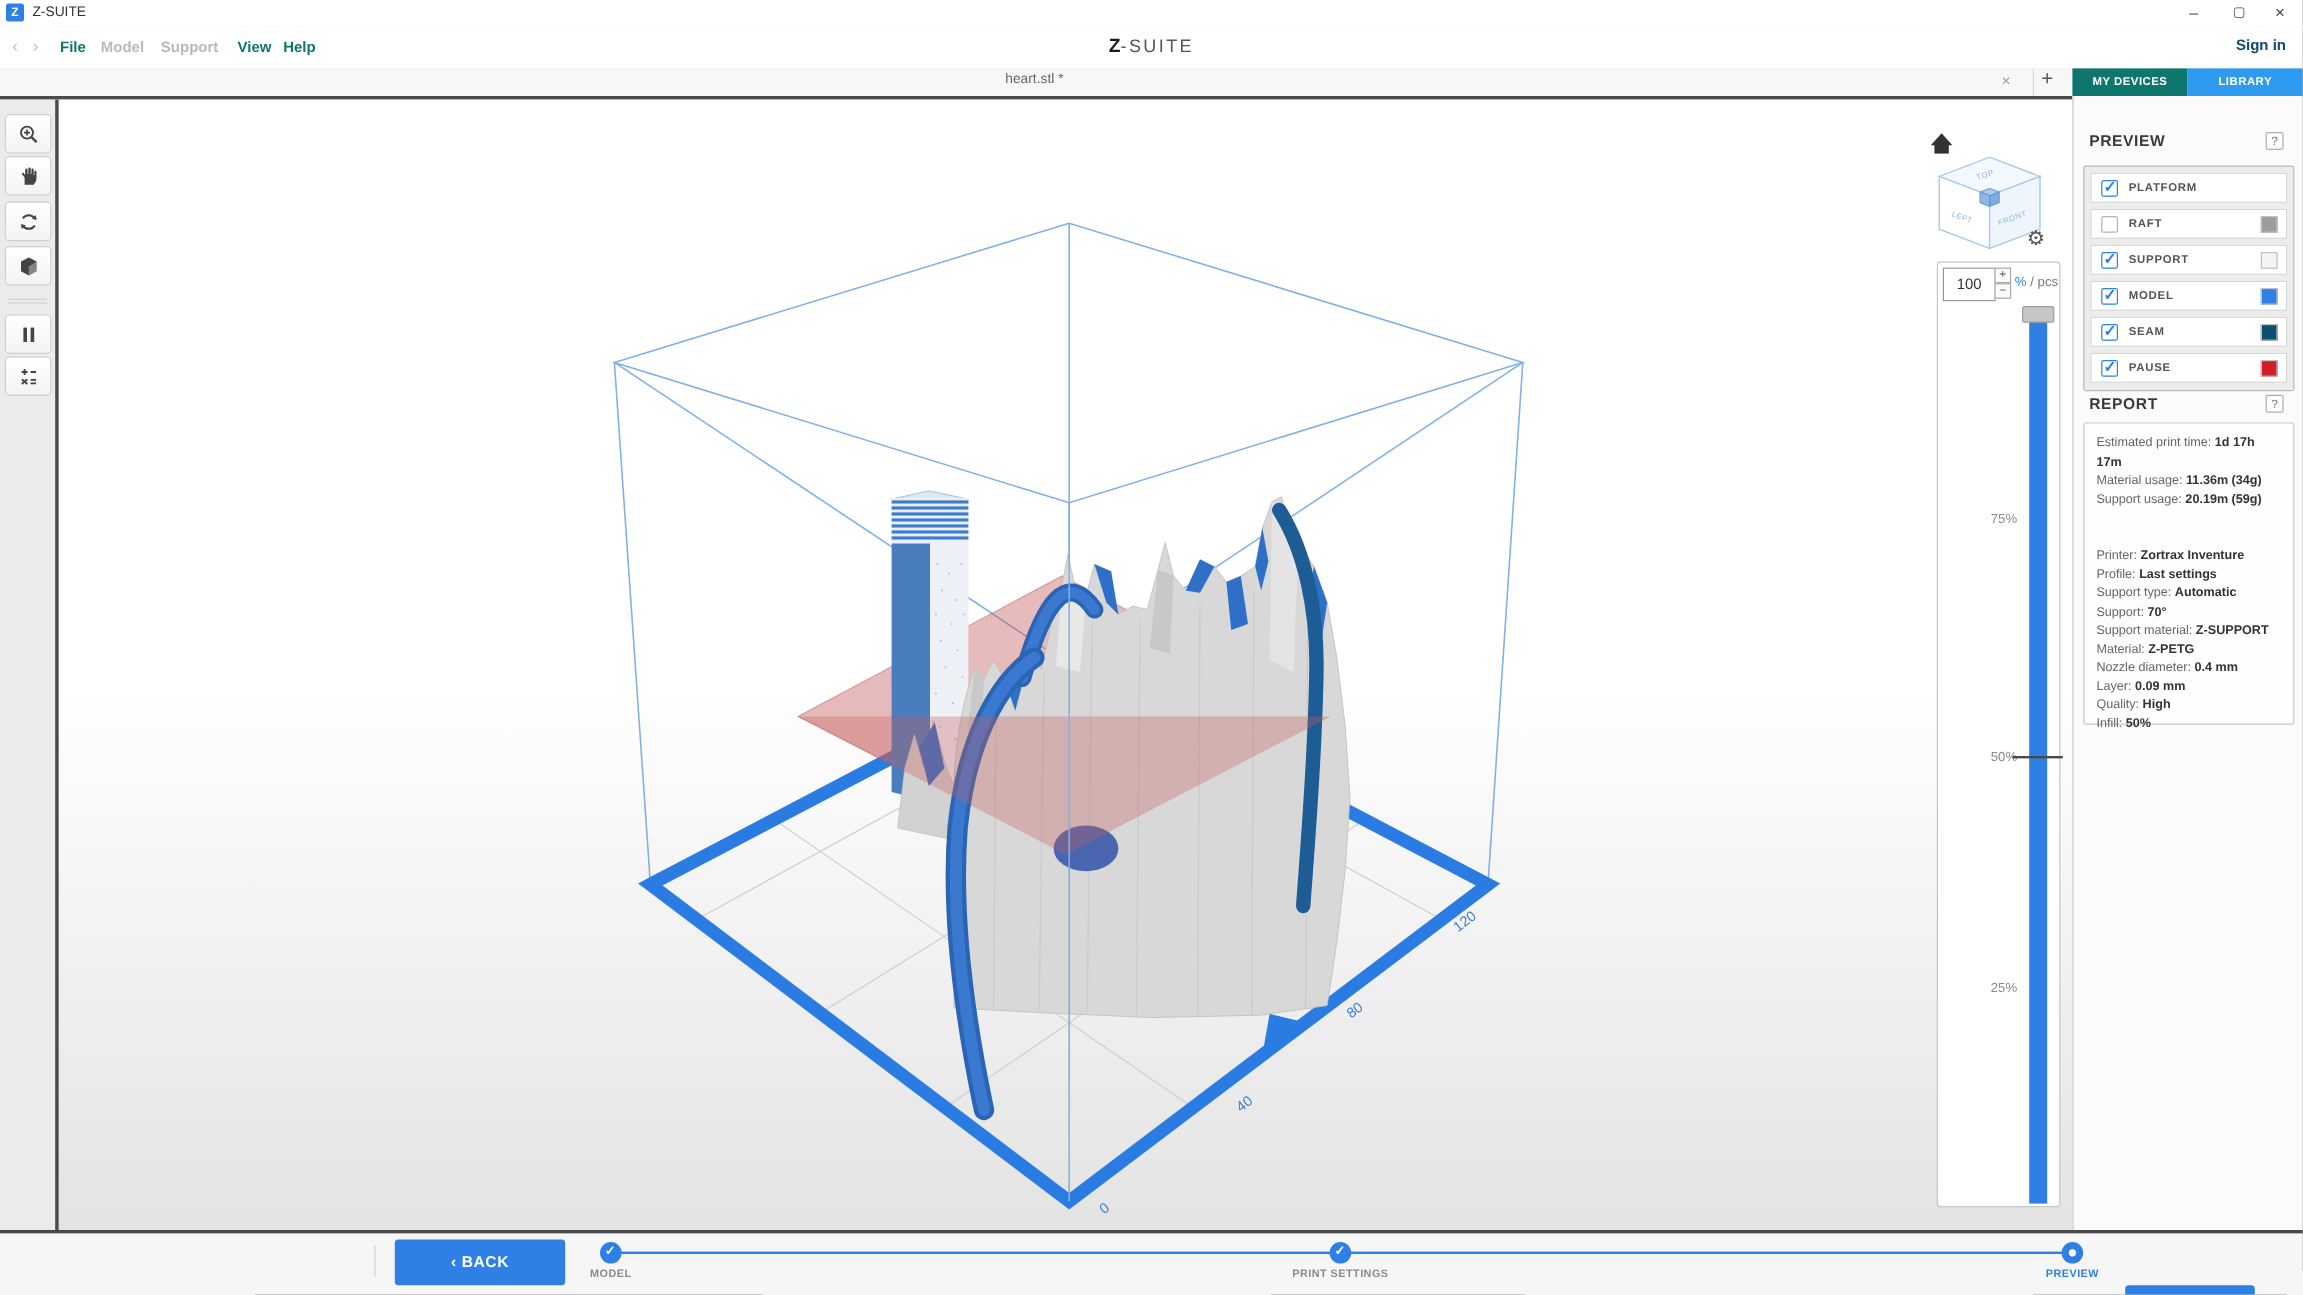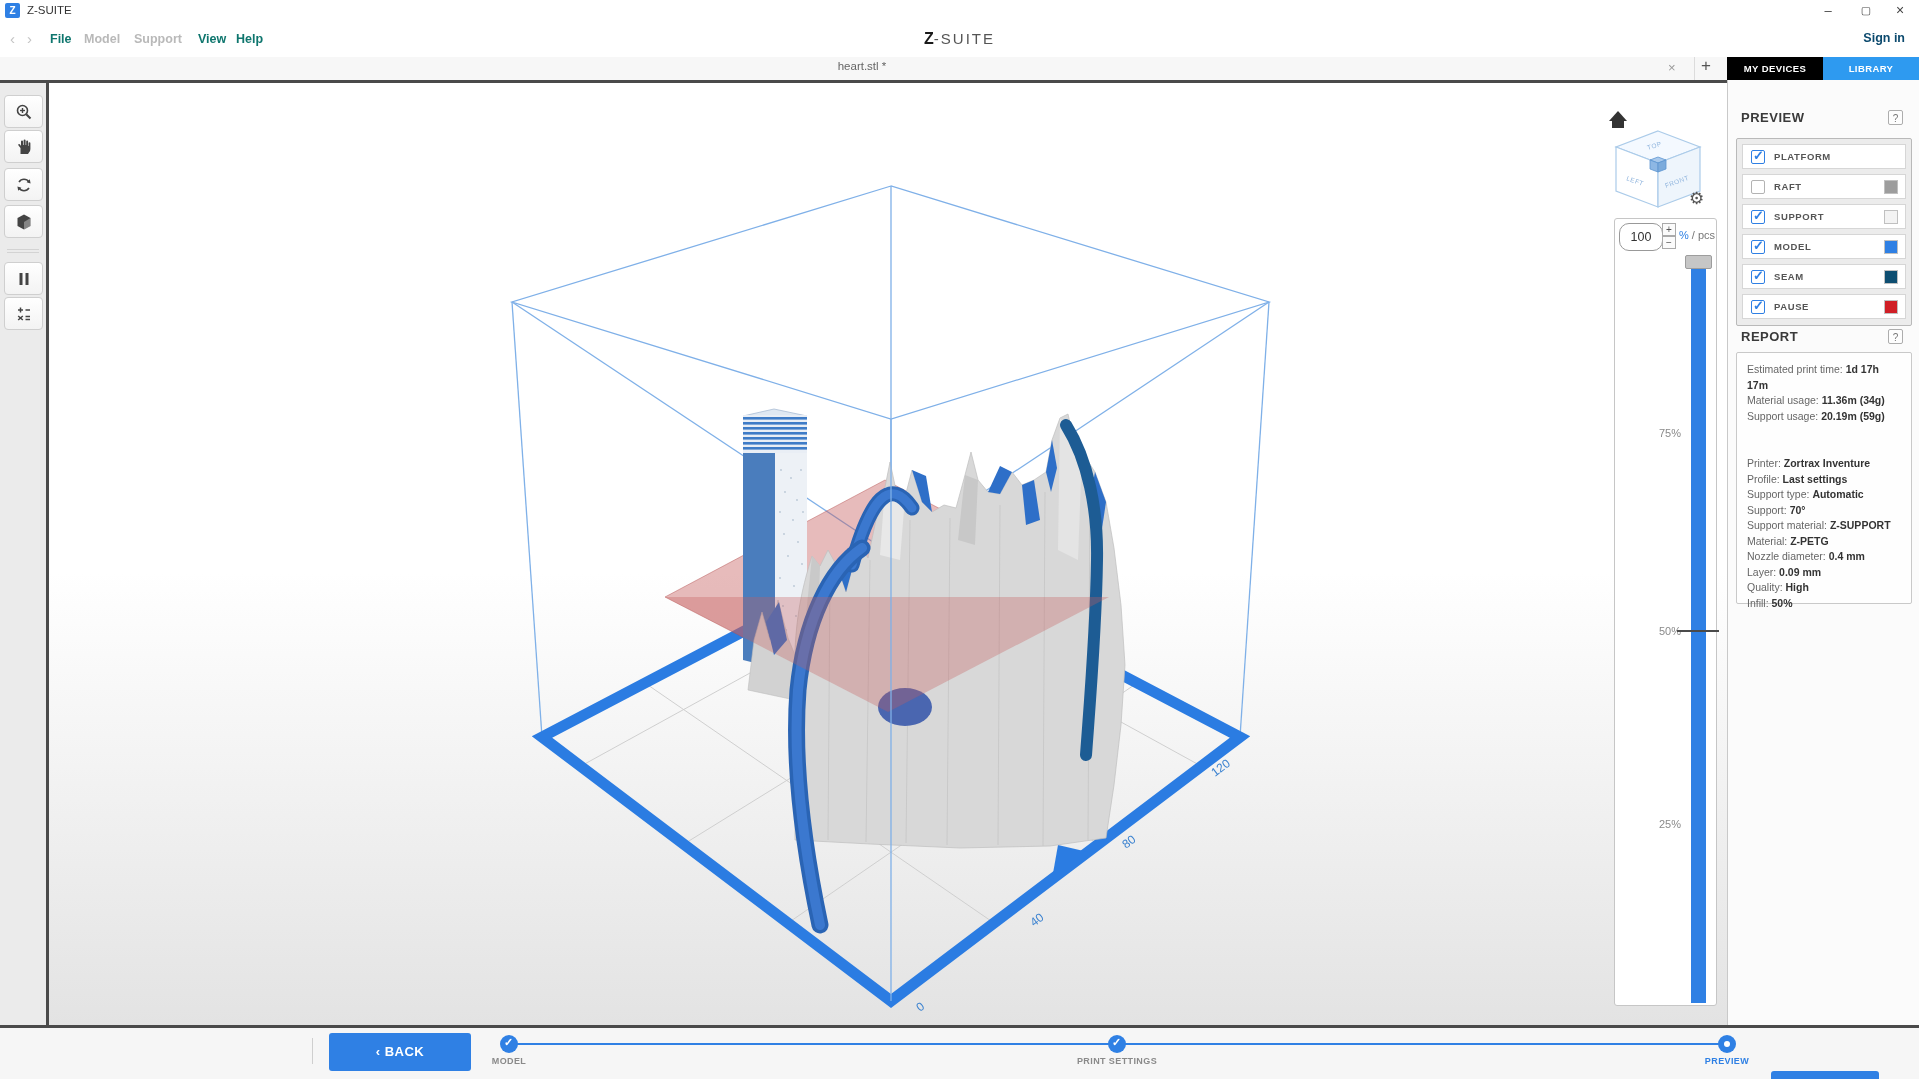--- a/index.html
+++ b/index.html
@@ -38,21 +38,21 @@
            display:flex;align-items:center;justify-content:center;}
   .toolsep{left:7px;width:32px;height:1px;background:#d3d3d3;}
   
   #viewport{left:49px;top:83px;width:1678px;height:942px;
             background:linear-gradient(#ffffff 52%,#e3e3e3 100%);}
   #scene{position:absolute;left:0;top:0;}
   
   #scalebox{left:1565px;top:135px;width:103px;height:788px;background:#fff;border:1px solid #c6c6c6;
             border-radius:3px;box-sizing:border-box;}
   #scale-input{position:absolute;left:4px;top:4px;width:42px;height:26px;border:1px solid #999;
-               border-radius:10px;background:#fff;font-size:12.5px;color:#333;text-align:center;line-height:26px;}
+               border-radius:0;background:#fff;font-size:12.5px;color:#333;text-align:center;line-height:26px;}
   .stepbtn{position:absolute;left:47px;width:14px;height:13px;border:1px solid #aaa;background:#fbfbfb;
            font-size:10px;line-height:11px;text-align:center;color:#555;box-sizing:border-box;}
   #scale-unit{position:absolute;left:64px;top:10px;font-size:11px;color:#777;}
   #scale-unit .pct{color:#2f80e4;}
   #slider-track{position:absolute;left:76px;top:49px;width:15px;height:735px;background:#2f80e4;}
   #slider-handle{position:absolute;left:70px;top:36px;width:27px;height:14px;background:#c6c6c6;
                  border:1px solid #9d9d9d;border-radius:2px;box-sizing:border-box;}
   .pct-label{position:absolute;left:14px;width:52px;text-align:right;font-size:11px;color:#8a8a8a;}
   #pause-marker{position:absolute;left:62px;top:411px;width:42px;height:2px;background:#4a4a4a;}
   #gear-icon{left:1640px;top:105px;font-size:17px;color:#555;}
@@ -125,21 +125,21 @@
   </div>
 
   <div id="tabstrip" class="abs">
     <div id="doc-tab" class="abs">heart.stl *</div>
     <span id="tab-close" class="abs">×</span>
     <div id="tab-sep" class="abs"></div>
     <span id="tab-new" class="abs">+</span>
   </div>
   <div id="frame-top" class="abs"></div>
 
-  <div class="panel-tab abs" style="left:1727px;background:#000000;">MY DEVICES</div>
+  <div class="panel-tab abs" style="left:1727px;background:#0f766e;">MY DEVICES</div>
   <div class="panel-tab abs" style="left:1823px;background:#2e9af0;">LIBRARY</div>
 
   <div id="toolcol" class="abs">
     <div class="toolbtn abs" style="top:12px;">
       <svg width="18" height="18" viewBox="0 0 18 18">
         <circle cx="7.5" cy="7.5" r="5" fill="none" stroke="#444" stroke-width="1.6"></circle>
         <line x1="11.2" y1="11.2" x2="15.5" y2="15.5" stroke="#444" stroke-width="2"></line>
         <line x1="5" y1="7.5" x2="10" y2="7.5" stroke="#444" stroke-width="1.4"></line>
         <line x1="7.5" y1="5" x2="7.5" y2="10" stroke="#444" stroke-width="1.4"></line>
       </svg>

